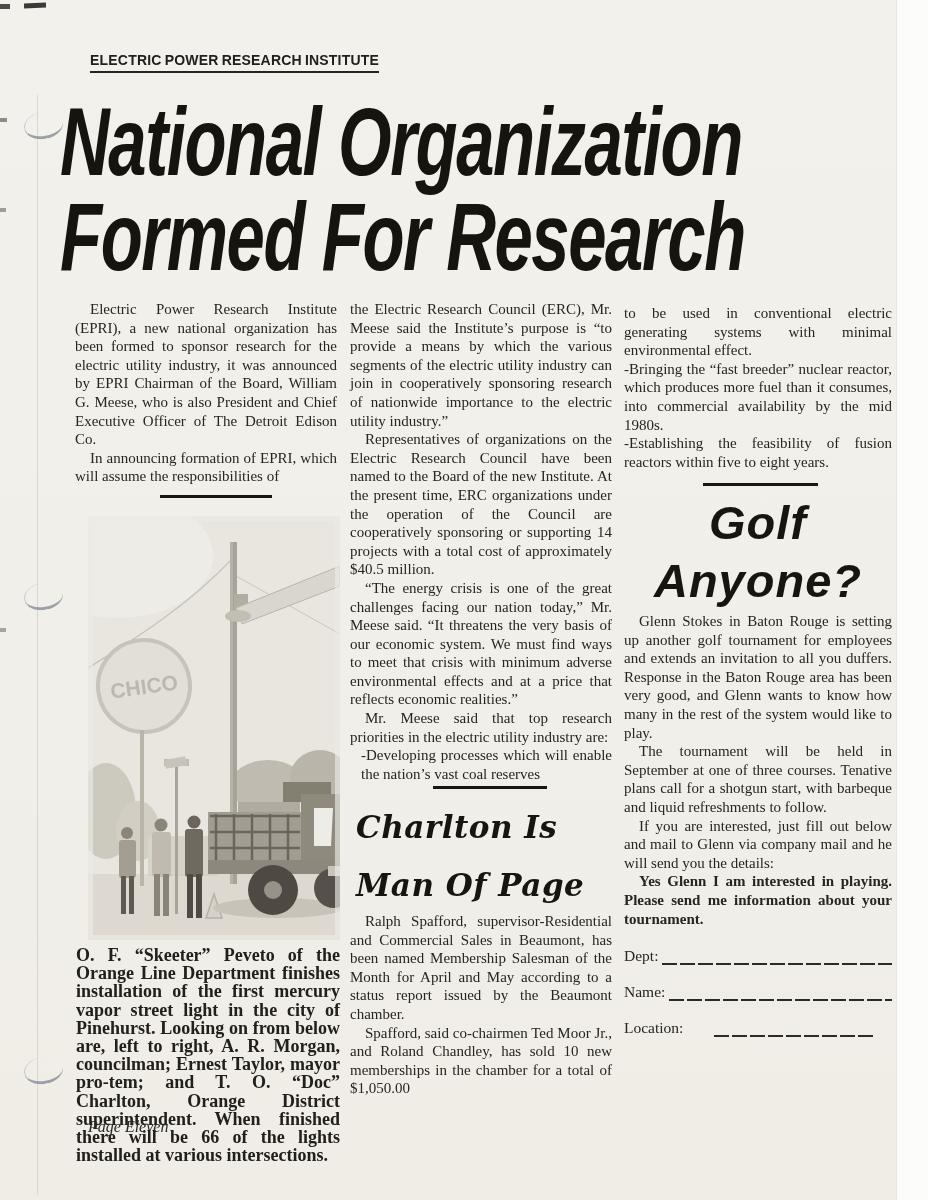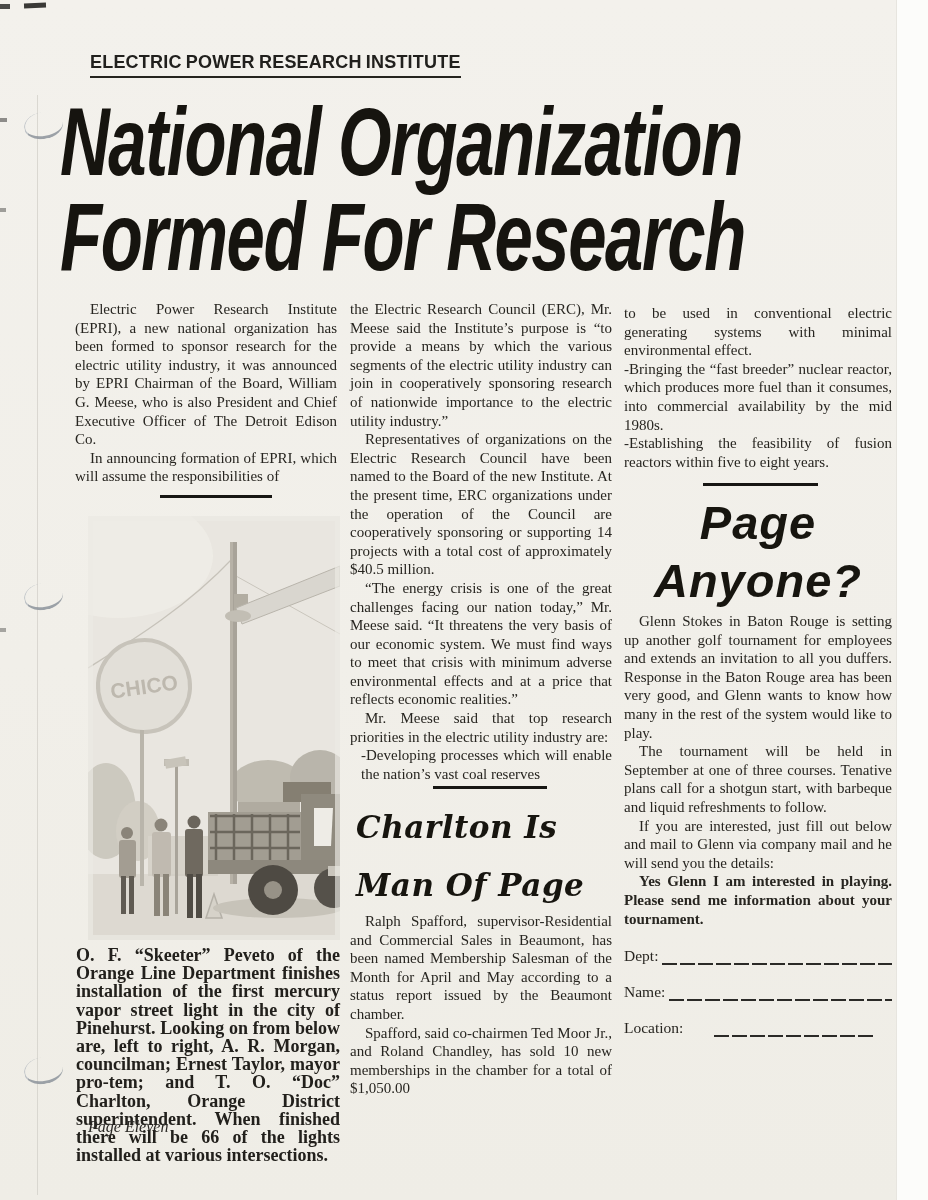--- a/index.html
+++ b/index.html
@@ -8,21 +8,21 @@
     background:linear-gradient(180deg,#f3f1ec 0%,#f1efe9 55%,#efede6 100%);
     font-family:"Liberation Serif",serif;color:#262420;
   }
   
   .right-scan-strip{position:absolute;right:0;top:0;width:31px;height:1200px;background:#fcfcfa;border-left:1px solid #e7e5df;}
   .left-scan-line{position:absolute;left:37px;top:95px;width:1px;height:1100px;background:#d2cfc8;opacity:.75;}
   .edge-tick{position:absolute;left:0;background:#4a4a48;}
   .tl-mark{position:absolute;left:24px;top:3px;width:22px;height:5px;background:#3a3936;transform:rotate(-2deg);}
   .binder-mark{position:absolute;left:24px;width:38px;height:24px;border:0;border-bottom:3px solid #8d949c;border-left:1px solid #b3b9bf;border-radius:50%;transform:rotate(-10deg);opacity:.85;}
   
-  .masthead{position:absolute;left:90px;top:52px;font-family:"Liberation Sans",sans-serif;font-weight:bold;font-size:18px;letter-spacing:.2px;word-spacing:-1px;color:#21201d;border-bottom:2.5px solid #25241f;padding-bottom:3px;}
+  .masthead{position:absolute;left:90px;top:52px;font-family:"Liberation Sans",sans-serif;font-weight:bold;font-size:14px;letter-spacing:.2px;word-spacing:-1px;color:#21201d;border-bottom:2.5px solid #25241f;padding-bottom:3px;}
   
   .headline{position:absolute;left:60px;top:94px;width:880px;color:#16140f;font-family:"Liberation Sans",sans-serif;font-weight:bold;font-style:italic;}
   .headline .hl{font-size:97px;line-height:95px;letter-spacing:-2px;white-space:nowrap;transform:scaleX(.71);transform-origin:0 50%;}
   
   .bodycol{position:absolute;text-align:justify;font-size:15px;line-height:18.6px;color:#272520;}
   .bodycol p{margin:0;}
   .bodycol p.ind{text-indent:15px;}
   .bodycol p.hang{padding-left:11px;}
   .divider{position:absolute;height:3px;background:#171613;}
   
@@ -179,21 +179,21 @@
   </div>
 
   <div class="bodycol" style="left:624px;top:304px;width:268px;">
     <p>to be used in conventional electric generating systems with minimal environmental effect.</p>
     <p>-Bringing the “fast breeder” nuclear reactor, which produces more fuel than it consumes, into commercial availability by the mid 1980s.</p>
     <p>-Establishing the feasibility of fusion reactors within five to eight years.</p>
   </div>
   <div class="divider" style="left:703px;top:483px;width:115px;"></div>
 
   <div class="golf-heading">
-    <div>Page</div>
+    <div>Golf</div>
     <div>Anyone?</div>
   </div>
   <div class="bodycol" style="left:624px;top:612px;width:268px;">
     <p class="ind">Glenn Stokes in Baton Rouge is setting up another golf tournament for employees and extends an invitation to all you duffers. Response in the Baton Rouge area has been very good, and Glenn wants to know how many in the rest of the system would like to play.</p>
     <p class="ind">The tournament will be held in September at one of three courses. Tenative plans call for a shotgun start, with barbeque and liquid refreshments to follow.</p>
     <p class="ind">If you are interested, just fill out below and mail to Glenn via company mail and he will send you the details:</p>
     <p class="ind coupon">Yes Glenn I am interested in playing. Please send me information about your tournament.</p>
     <div class="golf-form">
       <div class="form-row">
         <span class="lbl">Dept:</span>

